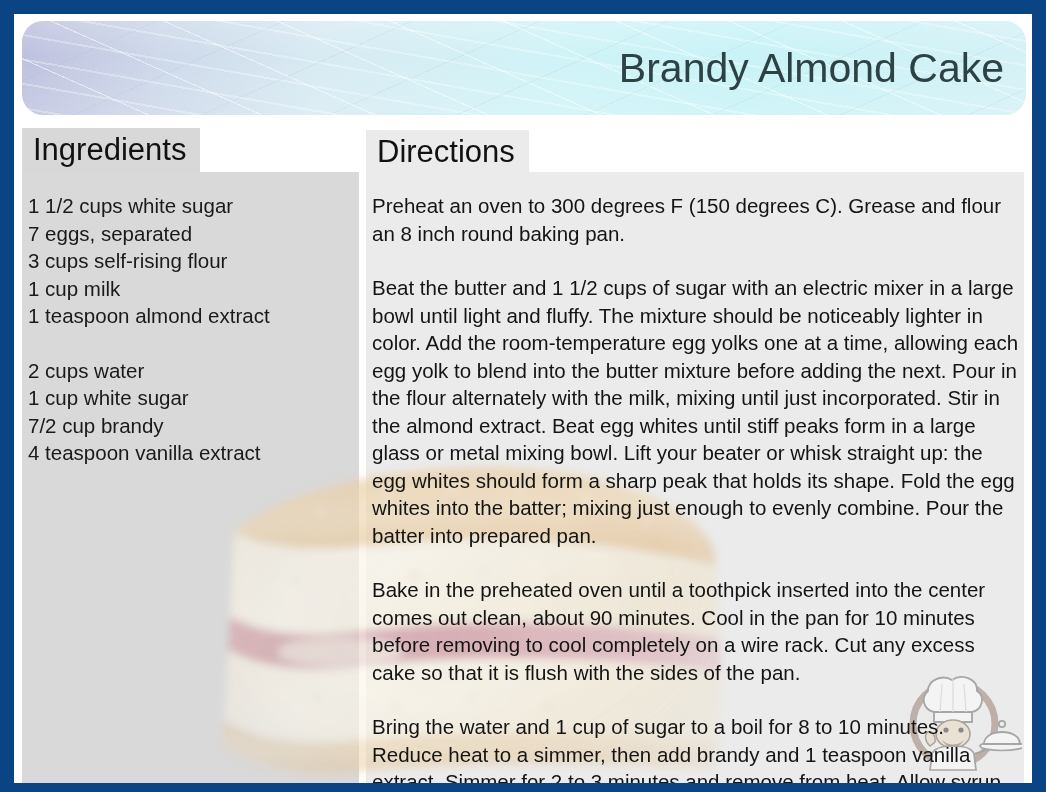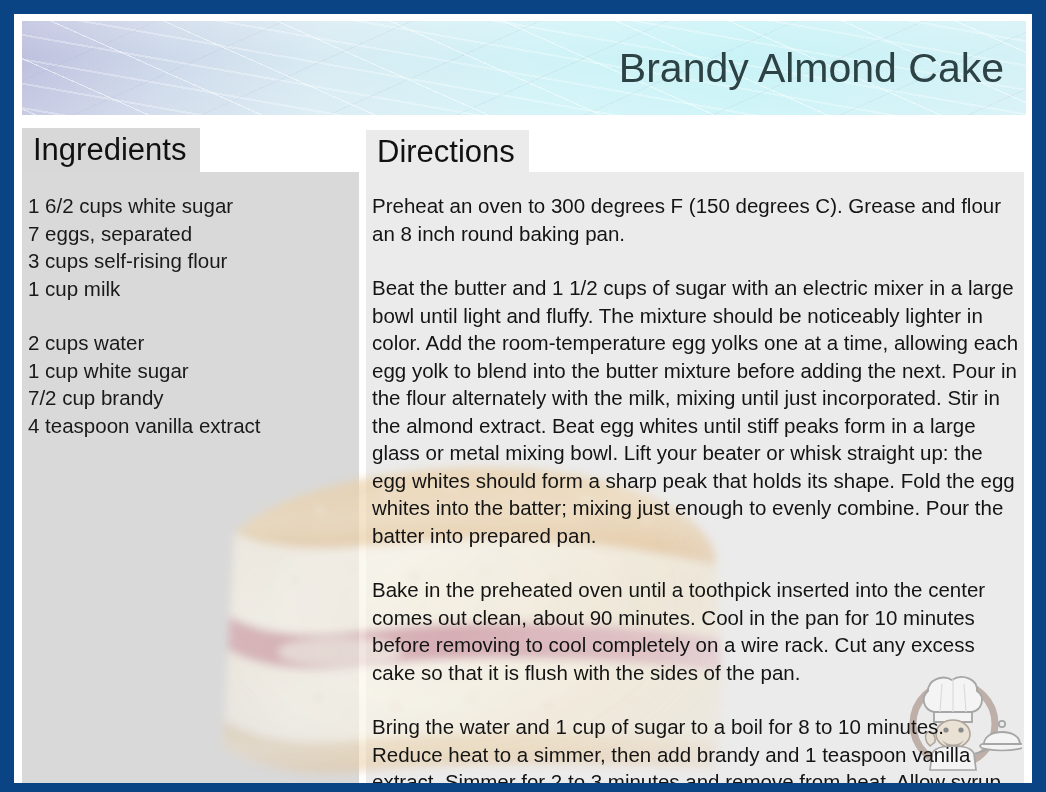--- a/index.html
+++ b/index.html
@@ -27,20 +27,21 @@
     width:1004px; height:94px;
     background:
       linear-gradient(100deg,
         rgba(190,192,222,1) 0%,
         rgba(205,216,234,1) 14%,
         rgba(216,235,243,1) 30%,
         rgba(208,243,247,1) 52%,
         rgba(201,243,247,1) 72%,
         rgba(212,241,246,1) 100%);
     overflow:hidden;
+    border-radius:21px;
   }
   #banner .lattice{
     position:absolute; left:-20%; top:-60%;
     width:140%; height:220%;
     background-image:
       repeating-linear-gradient(24deg,
         rgba(255,255,255,0.55) 0px, rgba(255,255,255,0.55) 1px,
         rgba(255,255,255,0) 1px, rgba(255,255,255,0) 46px),
       repeating-linear-gradient(-24deg,
         rgba(150,160,190,0.13) 0px, rgba(150,160,190,0.13) 1px,
@@ -242,24 +243,25 @@
             <circle cx="446" cy="82" r="2.8"></circle>
         </g>
       </g>
     </svg>
   </div>
 
   <div class="tab" id="tab-directions">Directions</div>
   <div class="tab" id="tab-ingredients">Ingredients</div>
 
   <div id="ingredients-list">
-      <div class="ing-line">1 6/2 cups white sugar</div>
+      <div class="ing-line">1 1/2 cups white sugar</div>
       <div class="ing-line">7 eggs, separated</div>
       <div class="ing-line">3 cups self-rising flour</div>
       <div class="ing-line">1 cup milk</div>
+      <div class="ing-line">1 teaspoon almond extract</div>
       <div class="ing-gap"></div>
       <div class="ing-line">2 cups water</div>
       <div class="ing-line">1 cup white sugar</div>
       <div class="ing-line">7/2 cup brandy</div>
       <div class="ing-line">4 teaspoon vanilla extract</div>
     </div>
 
   <div id="directions-body">
       <p>Preheat an oven to 300 degrees F (150 degrees C). Grease and flour an 8 inch round baking pan.</p>
       <p>Beat the butter and 1 1/2 cups of sugar with an electric mixer in a large bowl until light and fluffy. The mixture should be noticeably lighter in color. Add the room-temperature egg yolks one at a time, allowing each egg yolk to blend into the butter mixture before adding the next. Pour in the flour alternately with the milk, mixing until just incorporated. Stir in the almond extract. Beat egg whites until stiff peaks form in a large glass or metal mixing bowl. Lift your beater or whisk straight up: the egg whites should form a sharp peak that holds its shape. Fold the egg whites into the batter; mixing just enough to evenly combine. Pour the batter into prepared pan.</p>

